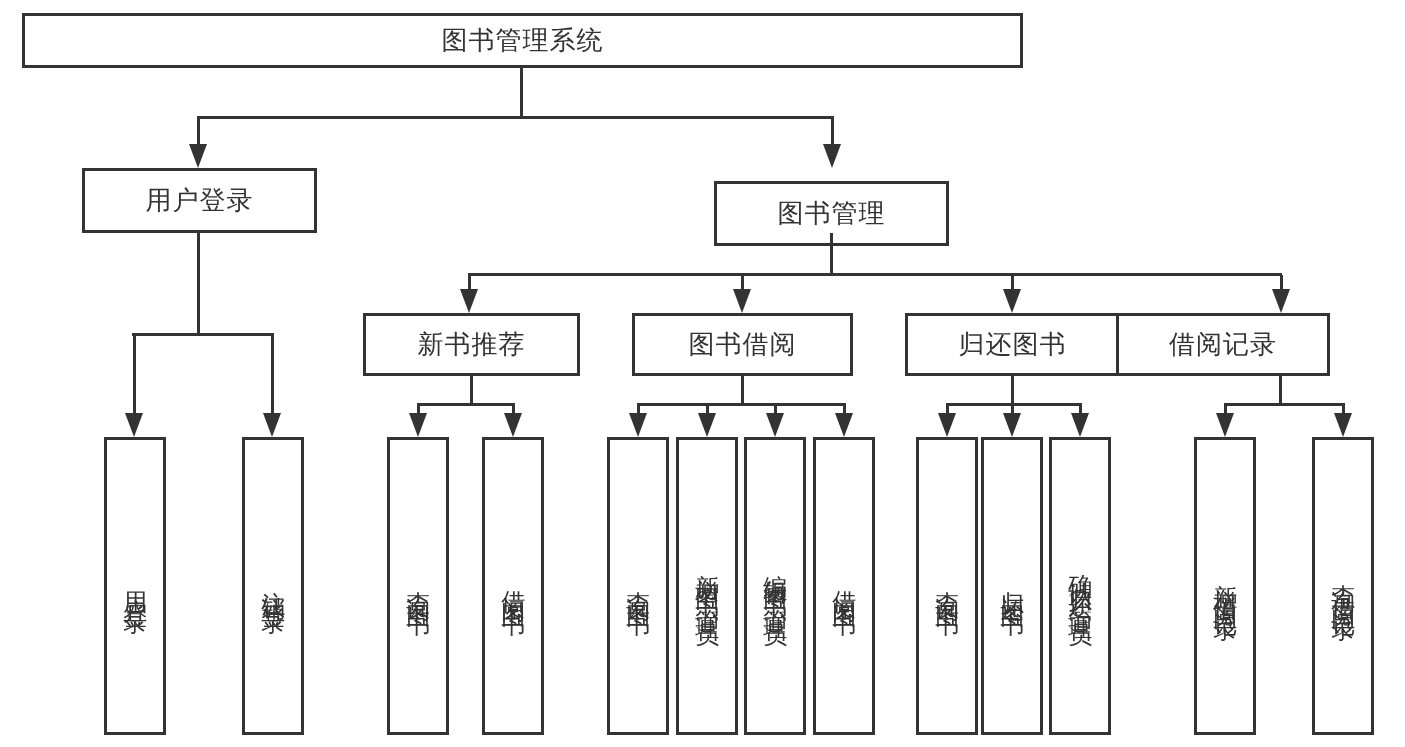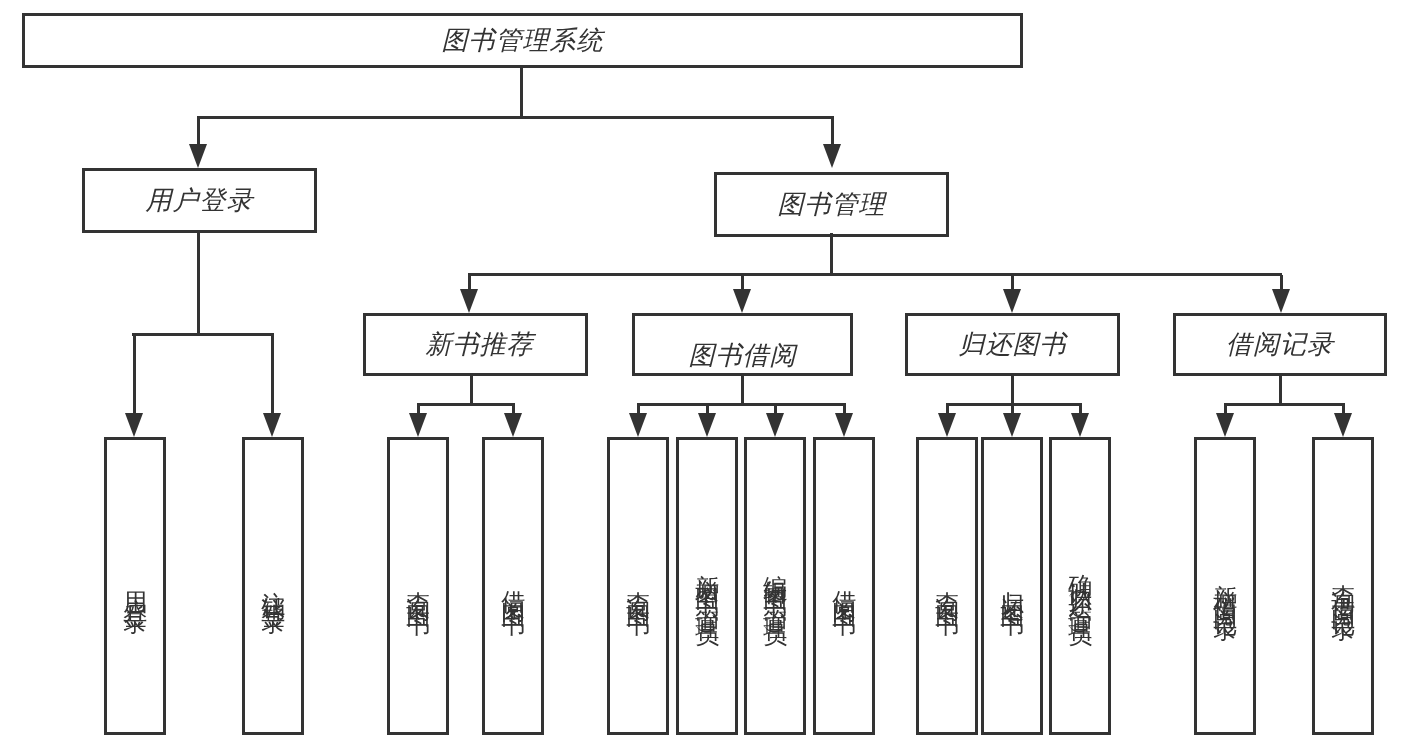--- a/index.html
+++ b/index.html
@@ -17,21 +17,20 @@
     overflow: hidden;
   }
   
   .hbox {
     position: absolute;
     background: #ffffff;
     border: 3px solid #333333;
     display: flex;
     align-items: center;
     justify-content: center;
-    font-style: italic;
   }
   .hbox .lbl {
     font-size: 26px;
     letter-spacing: 1px;
     color: #333333;
     white-space: nowrap;
   }
   
   .vbox {
     position: absolute;
@@ -87,21 +86,21 @@
   <div class="ln" style="left:520px;top:68px;width:3px;height:50px;"></div>
   <div class="ln" style="left:197px;top:116px;width:637px;height:3px;"></div>
   <div class="ln" style="left:197px;top:118px;width:3px;height:28px;"></div>
   <div class="ah" style="left:189px;top:144px;"></div>
   <div class="ln" style="left:831px;top:118px;width:3px;height:28px;"></div>
   <div class="ah" style="left:823px;top:144px;"></div>
 
   <div class="hbox" style="left:82px;top:168px;width:229px;height:59px;">
     <span class="lbl">用户登录</span>
   </div>
-  <div class="hbox" style="left:714px;top:172px;width:229px;height:59px;text-align:center;">
+  <div class="hbox" style="left:714px;top:181px;width:229px;height:59px;text-align:center;">
     <span class="lbl">图书管理</span>
   </div>
 
   <div class="ln" style="left:197px;top:233px;width:3px;height:102px;"></div>
   <div class="ln" style="left:132px;top:333px;width:142px;height:3px;"></div>
   <div class="ln" style="left:133px;top:335px;width:3px;height:80px;"></div>
   <div class="ah" style="left:125px;top:413px;"></div>
   <div class="ln" style="left:271px;top:335px;width:3px;height:80px;"></div>
   <div class="ah" style="left:263px;top:413px;"></div>
 
@@ -109,30 +108,30 @@
   <div class="ln" style="left:468px;top:273px;width:814px;height:3px;"></div>
   <div class="ln" style="left:468px;top:275px;width:3px;height:16px;"></div>
   <div class="ah" style="left:460px;top:289px;"></div>
   <div class="ln" style="left:741px;top:275px;width:3px;height:16px;"></div>
   <div class="ah" style="left:733px;top:289px;"></div>
   <div class="ln" style="left:1011px;top:275px;width:3px;height:16px;"></div>
   <div class="ah" style="left:1003px;top:289px;"></div>
   <div class="ln" style="left:1280px;top:275px;width:3px;height:16px;"></div>
   <div class="ah" style="left:1272px;top:289px;"></div>
 
-  <div class="hbox" style="left:363px;top:313px;width:211px;height:57px;padding-left:8px;">
+  <div class="hbox" style="left:363px;top:313px;width:211px;height:57px;">
     <span class="lbl">新书推荐</span>
   </div>
-  <div class="hbox" style="left:632px;top:313px;width:215px;height:57px;align-items:flex-end;">
+  <div class="hbox" style="left:632px;top:313px;width:215px;height:57px;">
     <span class="lbl">图书借阅</span>
   </div>
   <div class="hbox" style="left:905px;top:313px;width:209px;height:57px;">
     <span class="lbl">归还图书</span>
   </div>
-  <div class="hbox" style="left:1173px;top:313px;width:208px;height:57px;">
+  <div class="hbox" style="left:1116px;top:313px;width:208px;height:57px;">
     <span class="lbl">借阅记录</span>
   </div>
 
   <div class="ln" style="left:470px;top:376px;width:3px;height:29px;"></div>
   <div class="ln" style="left:417px;top:403px;width:98px;height:3px;"></div>
   <div class="ln" style="left:417px;top:405px;width:3px;height:10px;"></div>
   <div class="ah" style="left:409px;top:413px;"></div>
   <div class="ln" style="left:512px;top:405px;width:3px;height:10px;"></div>
   <div class="ah" style="left:504px;top:413px;"></div>
 

